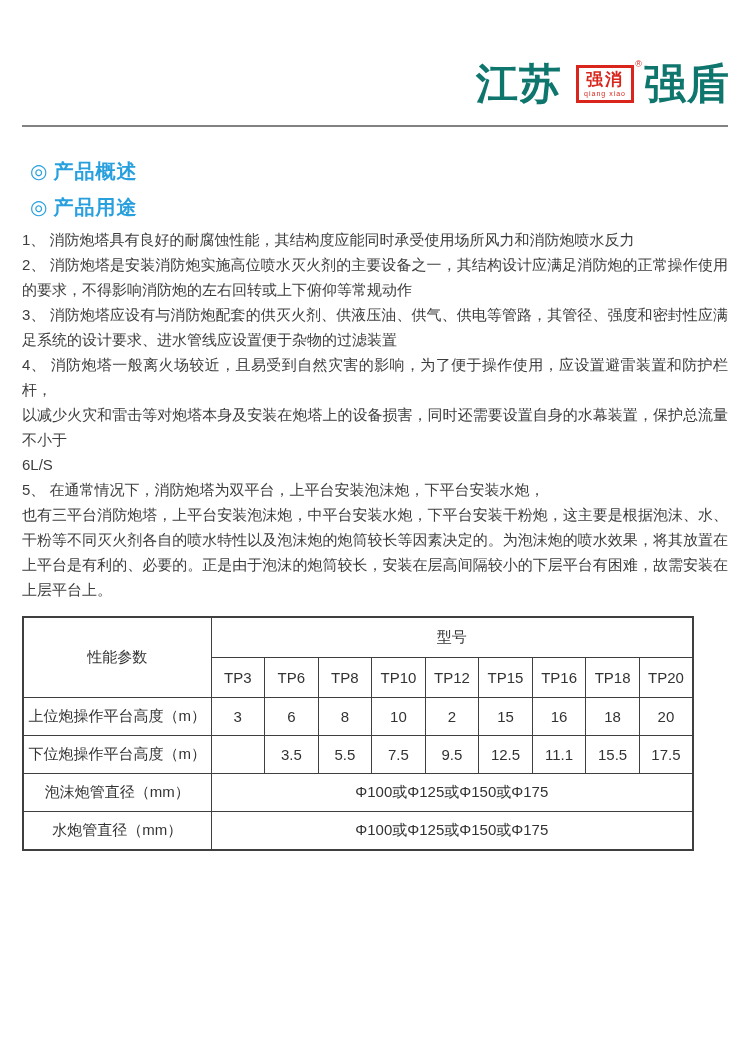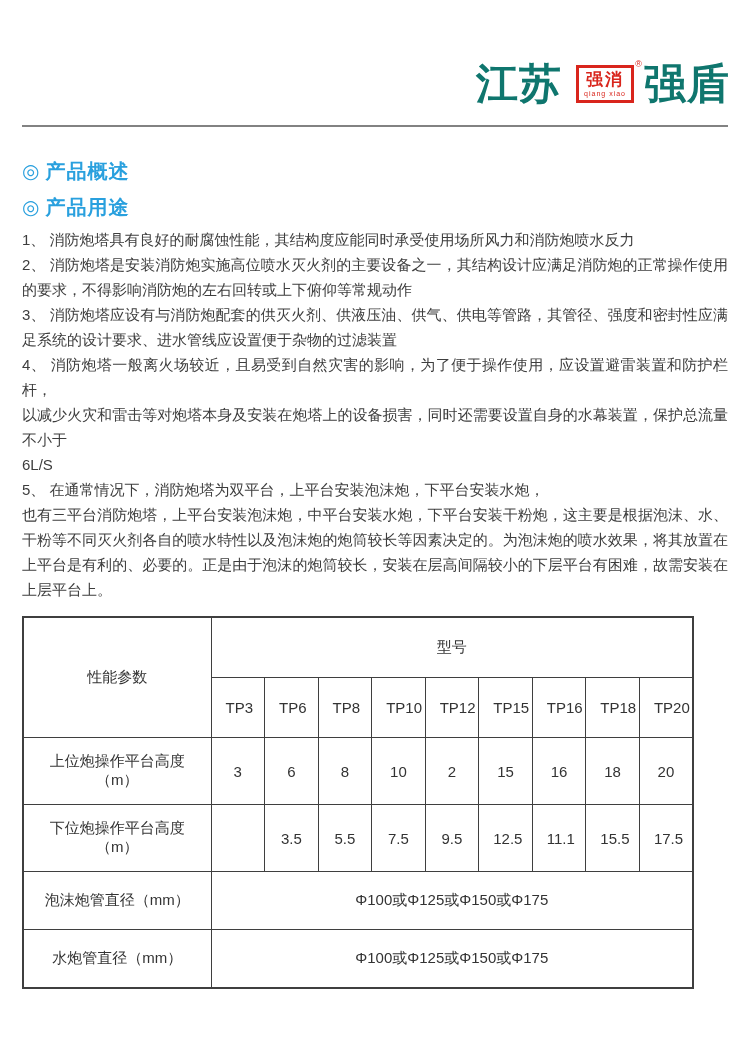--- a/index.html
+++ b/index.html
@@ -38,21 +38,21 @@
     display: inline-flex; flex-direction: column; align-items: center;
   }
   .logo-cn { color: #d9251c; font-size: 17px; font-weight: bold; letter-spacing: 2px; line-height: 1.1; }
   .logo-py { color: #d9251c; font-size: 7px; letter-spacing: 1px; line-height: 1.2; }
   .reg-mark { position: absolute; top: -9px; right: -11px; color: #d9251c; font-size: 9px; }
   .divider { margin: 0 22px; height: 0; border-top: 2px solid #828282; }
   
   .content { padding: 0 22px; }
   .section-title {
     color: #29a0de; font-size: 20px; font-weight: bold;
-    margin: 30px 0 0 0; line-height: 28px; letter-spacing: 1px;
+    margin: 30px 0 0 8px; line-height: 28px; letter-spacing: 1px;
   }
   .section-title .bullet { margin-right: 5px; font-weight: normal; }
   .section-title.big { font-size: 25px; line-height: 34px; margin-top: 6px; letter-spacing: 3px; }
   .section-body {
     font-size: 15px; line-height: 32px; margin: 8px 0 0 0;
     text-align: justify; white-space: pre-line; color: #3d3d3d;
   }
   #sec-principle .section-title { margin-top: 10px; }
   #sec-usage .section-title { margin-top: 8px; }
   .usage-list { margin-top: 6px; }
@@ -61,21 +61,21 @@
     text-align: justify; white-space: pre-line; color: #3d3d3d;
   }
   
   .spec-table {
     border-collapse: collapse; margin: 14px 0 0 22px;
     width: 672px; table-layout: fixed;
   }
   .spec-table th, .spec-table td {
     border: 1px solid #3f3f3f; text-align: center; vertical-align: middle;
     font-size: 15px; font-weight: normal; color: #333333;
-    padding: 14px; height: 29px;
+    padding: 4px; height: 29px;
   }
   .spec-table thead th { height: 31px; }
   .spec-table col.c-label { width: 188px; }
   .spec-table { border: 2px solid #3f3f3f; }
 </style>
 </head>
 <body>
 
 <div class="page">
 

